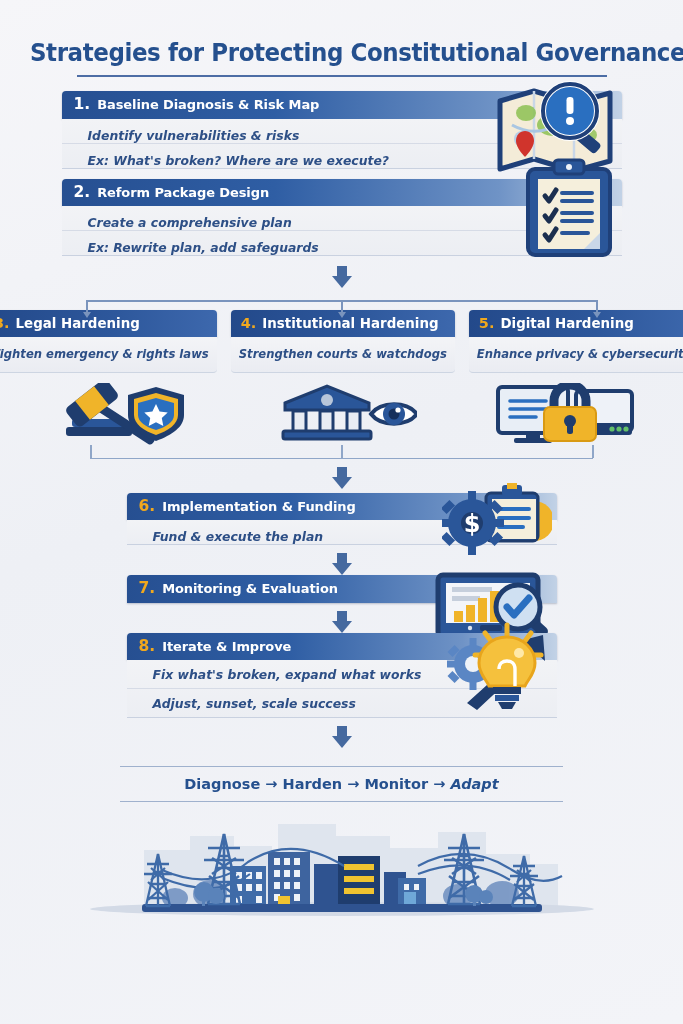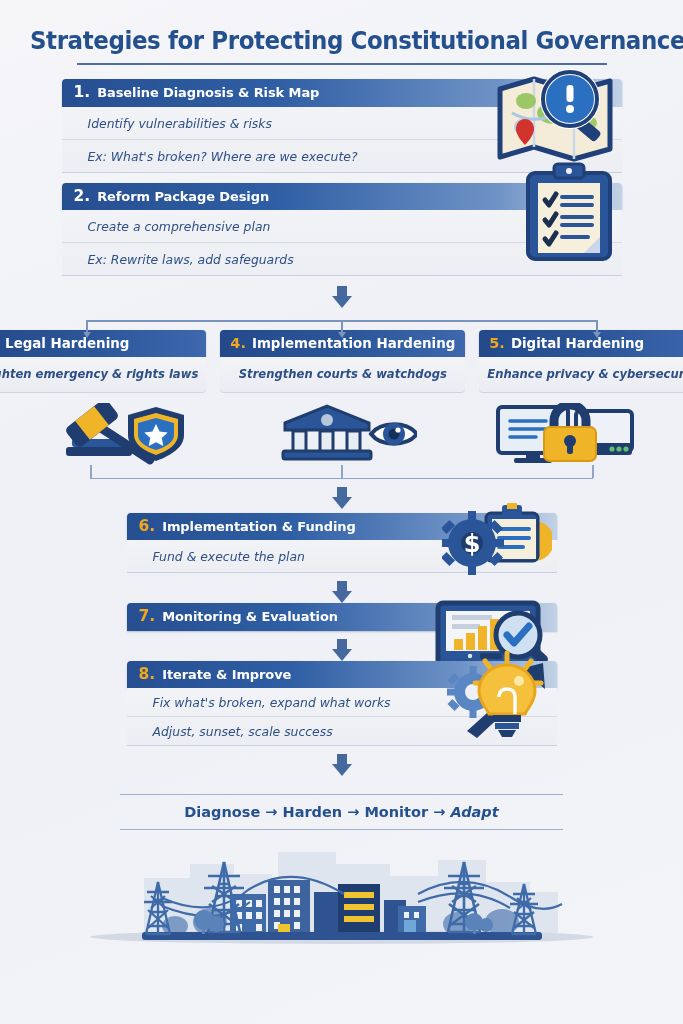--- a/index.html
+++ b/index.html
@@ -7,21 +7,21 @@
     width:683px;height:1024px;
     background:#f2f3f7;
     font-family:"DejaVu Sans","Liberation Sans",sans-serif;
     position:relative;overflow:hidden;
   }
   .page{
     position:absolute;inset:0;
     background:linear-gradient(160deg,#f6f6f9 0%,#eef0f5 45%,#f3f4f8 100%);
   }
   
-  .header{padding:26px 30px 0;text-align:center;}
+  .header{padding:26px 30px 0;text-align:center;margin-top:12px;}
   .title{
     font-family:"DejaVu Sans Condensed","Liberation Sans",sans-serif;
     font-size:25.5px;font-weight:700;color:#25508e;
     letter-spacing:-0.4px;line-height:1.1;white-space:nowrap;
   }
   .title-rule{
     height:2px;background:#2f5596;margin:9px auto 0;width:530px;opacity:.85;
   }
   .subtitle-row{
     display:flex;align-items:center;justify-content:center;gap:10px;margin-top:10px;
@@ -45,22 +45,22 @@
   .num-gold{color:#f0a81e;}
   .step-title{
     font-size:13px;font-weight:700;color:#ffffff;line-height:1;
     letter-spacing:-.1px;white-space:nowrap;
   }
   .step-body{
     background:linear-gradient(180deg,#f2f3f6 0%,#eceef3 100%);
     border-radius:0 0 4px 4px;
   }
   .bullet{
-    font-size:12.4px;font-style:italic;font-weight:400;color:#2d4f86;
-    padding:9px 0 8px 26px;border-bottom:1px solid #d6dbe6;
+    font-size:12.4px;font-style:italic;font-weight:700;color:#2d4f86;
+    padding:9px 0 0 26px;border-bottom:1px solid #d6dbe6;
     white-space:nowrap;
   }
   .bullet:last-child{border-bottom:1px solid #c9d1e0;}
   
   .arrow-down{
     width:20px;height:22px;margin:0 auto;position:relative;
   }
   .arrow-down::before{
     content:"";position:absolute;left:5px;top:0;width:10px;height:11px;background:#45699f;
   }
@@ -154,21 +154,21 @@
     </svg>
   </div>
 
   <div class="step" style="width:560px;margin-top:10px;">
     <div class="step-head">
       <span class="step-num num-white">2.</span>
       <span class="step-title">Reform Package Design</span>
     </div>
     <div class="step-body">
       <div class="bullet">Create a comprehensive plan</div>
-      <div class="bullet">Ex: Rewrite laws, add safeguards</div>
+      <div class="bullet">Ex: Rewrite plan, add safeguards</div>
     </div>
 
     <svg class="icon-abs" style="left:452px;top:-22px;" width="110" height="105" viewBox="0 0 110 105">
       <g>
         <rect x="14" y="12" width="82" height="86" rx="7" fill="#2a5699" stroke="#1f4079" stroke-width="4"></rect>
         <rect x="24" y="22" width="62" height="70" fill="#f5efdc"></rect>
         <path d="M86 76 L86 92 L70 92 Z" fill="#c9d7e8"></path>
         <rect x="40" y="3" width="30" height="14" rx="4" fill="#2a5699" stroke="#1f4079" stroke-width="3"></rect>
         <circle cx="55" cy="10" r="3" fill="#eef2f8"></circle>
         <g stroke="#2a5699" stroke-width="4" stroke-linecap="round">
@@ -203,21 +203,21 @@
         <span class="tri-title">Legal Hardening</span>
       </div>
       <div class="tri-body">
         <div class="tri-text">Tighten emergency &amp; rights laws</div>
       </div>
     </div>
 
     <div class="tri-card">
       <div class="tri-head">
         <span class="tri-num">4.</span>
-        <span class="tri-title">Implementation Hardening</span>
+        <span class="tri-title">Institutional Hardening</span>
       </div>
       <div class="tri-body">
         <div class="tri-text">Strengthen courts &amp; watchdogs</div>
       </div>
     </div>
 
     <div class="tri-card">
       <div class="tri-head">
         <span class="tri-num">5.</span>
         <span class="tri-title">Digital Hardening</span>

